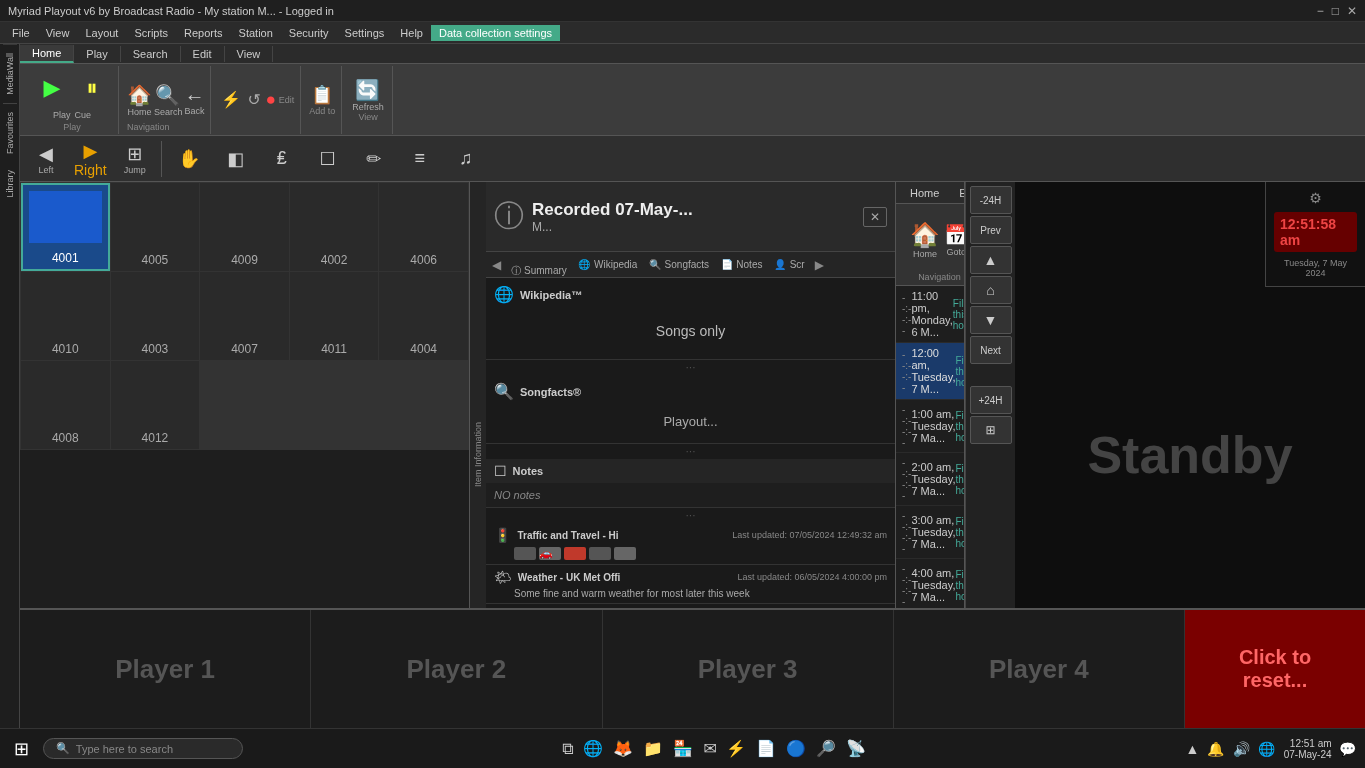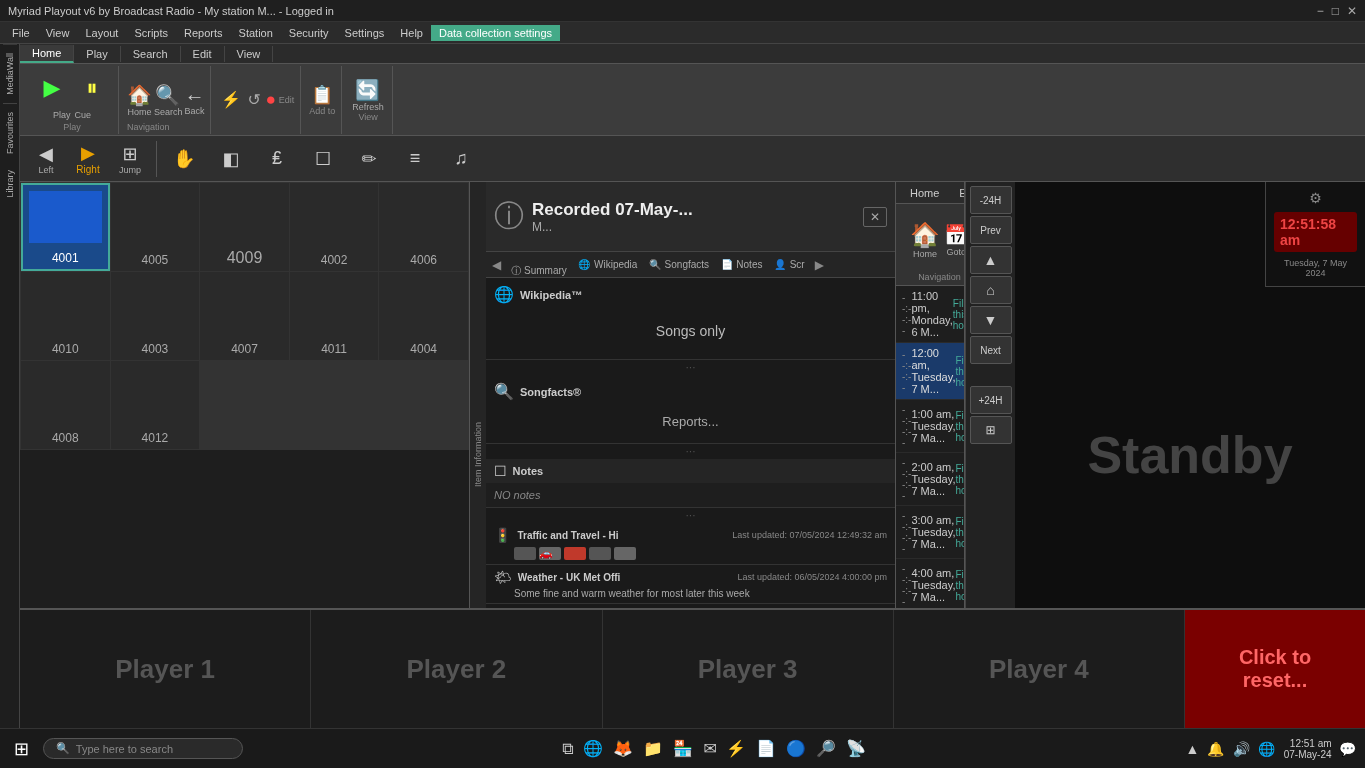--- a/index.html
+++ b/index.html
@@ -181,21 +181,21 @@
       </div>
     </div>
 
     <div id="toolbar2" style="background:#2f2f2f;height:46px;display:flex;align-items:center;padding:2px 6px;border-bottom:1px solid #555;gap:2px;">
       <div class="toolbar2-btn" style="display:flex;flex-direction:column;align-items:center;justify-content:center;min-width:40px;cursor:pointer;">
         <span style="font-size:18px;">◀</span>
         <span style="font-size:9px;color:#aaa;">Left</span>
       </div>
       <div class="toolbar2-btn" style="display:flex;flex-direction:column;align-items:center;justify-content:center;min-width:40px;cursor:pointer;color:#e8a000;">
         <span style="font-size:18px;color:#e8a000;">▶</span>
-        <span style="font-size:10px;color:#e8a000;">Right</span>
+        <span style="font-size:14px;color:#e8a000;">Right</span>
       </div>
       <div class="toolbar2-btn" style="display:flex;flex-direction:column;align-items:center;justify-content:center;min-width:40px;cursor:pointer;">
         <span style="font-size:18px;">⊞</span>
         <span style="font-size:9px;color:#aaa;">Jump</span>
       </div>
       <div style="width:1px;height:36px;background:#555;margin:0 4px;"></div>
       <div class="toolbar2-btn" style="cursor:pointer;font-size:18px;">✋</div>
       <div class="toolbar2-btn" style="cursor:pointer;font-size:18px;">◧</div>
       <div class="toolbar2-btn" style="cursor:pointer;font-size:18px;">₤</div>
       <div class="toolbar2-btn" style="cursor:pointer;font-size:18px;">☐</div>
@@ -210,21 +210,21 @@
         <div class="grid-container" style="display:grid;grid-template-columns:repeat(5,1fr);gap:1px;background:#333;padding:1px;">
 
           <div class="grid-cell selected" style="background:#1a4a8a;height:88px;display:flex;align-items:flex-end;justify-content:center;padding:4px;position:relative;cursor:pointer;border:2px solid #4a9;">
             <div style="position:absolute;top:6px;left:6px;right:6px;height:52px;background:#1a5acc;"></div>
             <span style="font-size:12px;color:white;z-index:1;">4001</span>
           </div>
           <div class="grid-cell" style="background:#2a2a2a;height:88px;display:flex;align-items:flex-end;justify-content:center;padding:4px;cursor:pointer;">
             <span style="font-size:12px;color:#aaa;">4005</span>
           </div>
           <div class="grid-cell" style="background:#2a2a2a;height:88px;display:flex;align-items:flex-end;justify-content:center;padding:4px;cursor:pointer;">
-            <span style="font-size:16px;color:#aaa;">4009</span>
+            <span style="font-size:12px;color:#aaa;">4009</span>
           </div>
 
           <div class="grid-cell" style="background:#2a2a2a;height:88px;display:flex;align-items:flex-end;justify-content:center;padding:4px;cursor:pointer;">
             <span style="font-size:12px;color:#aaa;">4002</span>
           </div>
           <div class="grid-cell" style="background:#2a2a2a;height:88px;display:flex;align-items:flex-end;justify-content:center;padding:4px;cursor:pointer;">
             <span style="font-size:12px;color:#aaa;">4006</span>
           </div>
           <div class="grid-cell" style="background:#2a2a2a;height:88px;display:flex;align-items:flex-end;justify-content:center;padding:4px;cursor:pointer;">
             <span style="font-size:12px;color:#aaa;">4010</span>
@@ -286,21 +286,21 @@
             <div style="padding:16px 4px;text-align:center;color:#bbb;font-size:14px;">Songs only</div>
           </div>
 
           <div style="text-align:center;color:#555;padding:2px;font-size:10px;">···</div>
 
           <div style="border-bottom:1px solid #333;padding:4px 8px;">
             <div style="display:flex;align-items:center;gap:6px;padding:3px 0;">
               <span style="font-size:16px;">🔍</span>
               <span style="font-size:11px;font-weight:bold;color:#ccc;">Songfacts®</span>
             </div>
-            <div style="padding:10px 4px;text-align:center;color:#aaa;font-size:13px;">Reports...</div>
+            <div style="padding:10px 4px;text-align:center;color:#aaa;font-size:13px;">Playout...</div>
           </div>
 
           <div style="text-align:center;color:#555;padding:2px;font-size:10px;">···</div>
 
           <div style="border-bottom:1px solid #333;">
             <div style="display:flex;align-items:center;gap:6px;padding:4px 8px;background:#252525;">
               <span style="font-size:14px;">☐</span>
               <span style="font-size:11px;font-weight:bold;color:#ccc;">Notes</span>
             </div>
             <div style="padding:6px 8px;color:#888;font-size:11px;font-style:italic;background:#1e1e1e;">NO notes</div>

